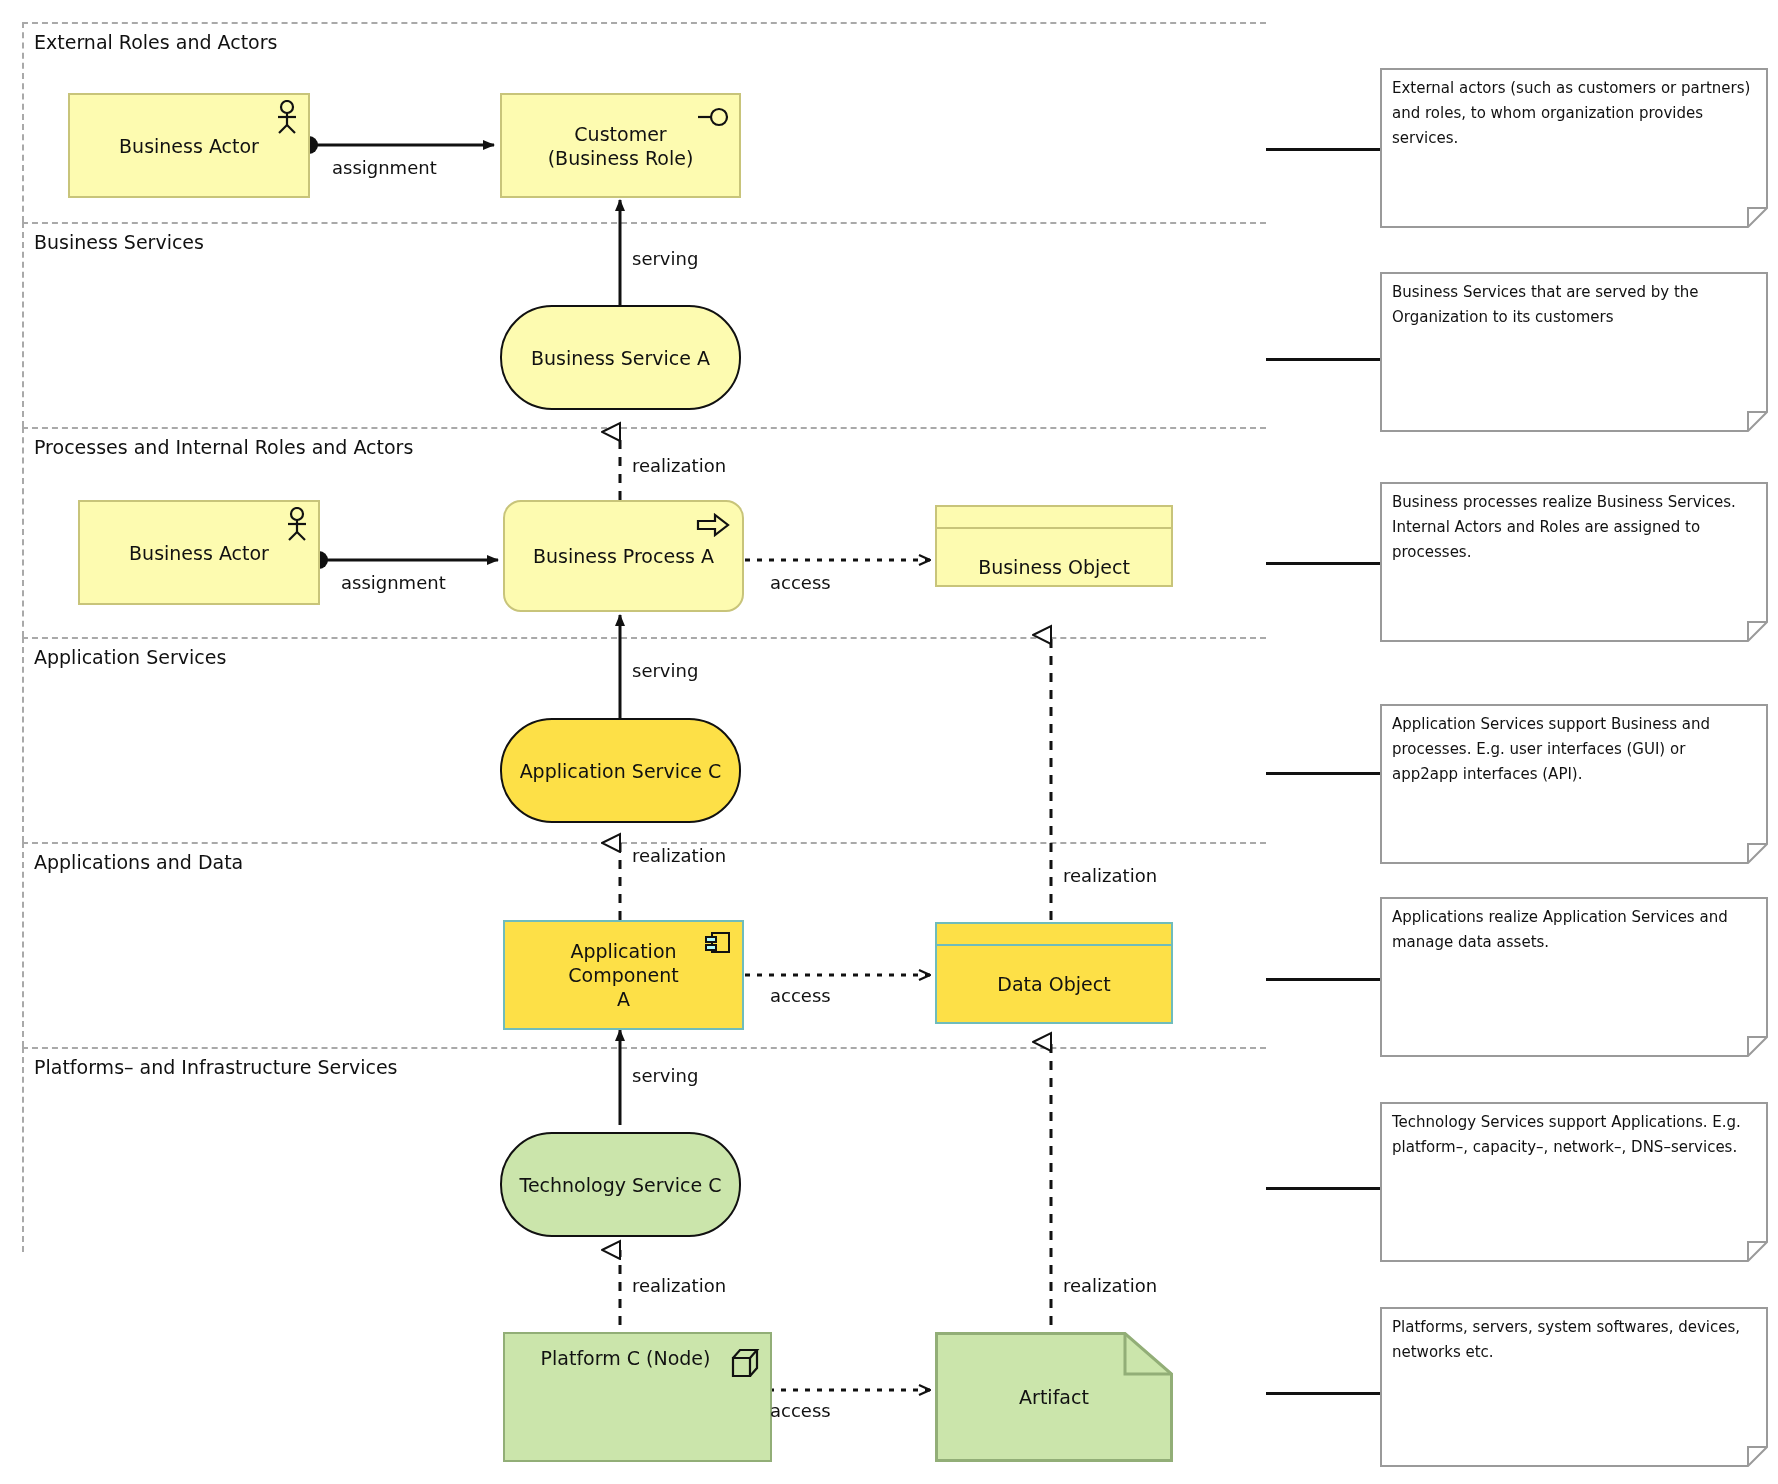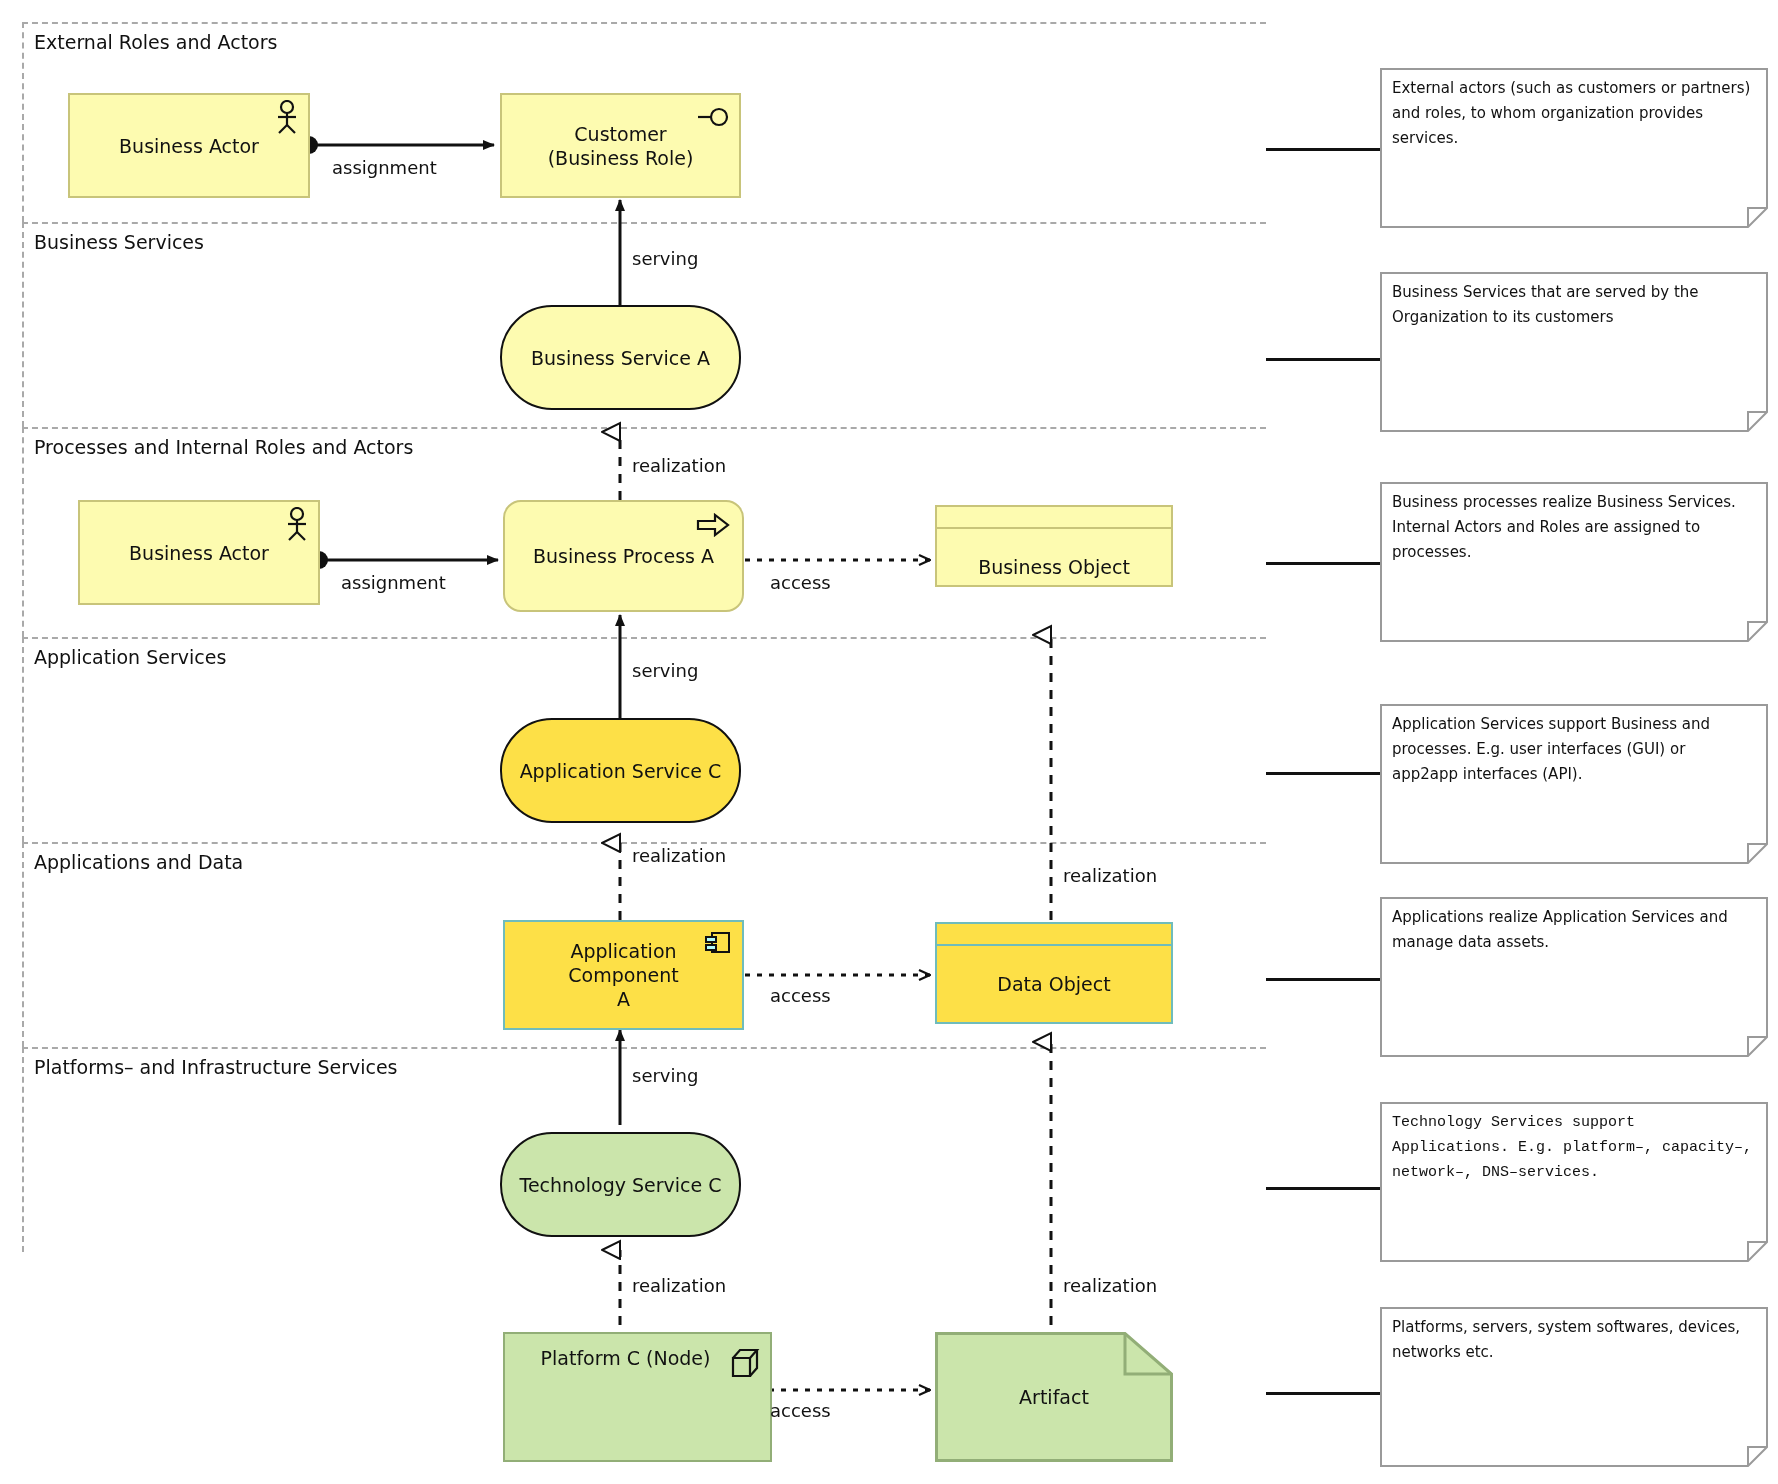--- a/index.html
+++ b/index.html
@@ -343,21 +343,21 @@
   <div class="note-line" style="left:1266px; top:978px; width:114px;"></div>
   <div class="note" style="left:1380px; top:897px; width:388px; height:160px;">
     <svg width="388" height="160" viewBox="0 0 388 160" style="position:absolute;left:0;top:0;">
       <path d="M1,1 L387,1 L387,140 L368,159 L1,159 z" fill="#ffffff" stroke="#9a9a9a" stroke-width="2"></path>
       <path d="M387,140 L368,140 L368,159" fill="none" stroke="#9a9a9a" stroke-width="2"></path>
     </svg>
     <div class="note-text">Applications realize Application Services and manage data assets.</div>
   </div>
 
   <div class="note-line" style="left:1266px; top:1187px; width:114px;"></div>
-  <div class="note" style="left:1380px; top:1102px; width:388px; height:160px;font-family:Liberation Mono, monospace;">
+  <div class="note" style="left:1380px; top:1102px; width:388px; height:160px;">
     <svg width="388" height="160" viewBox="0 0 388 160" style="position:absolute;left:0;top:0;">
       <path d="M1,1 L387,1 L387,140 L368,159 L1,159 z" fill="#ffffff" stroke="#9a9a9a" stroke-width="2"></path>
       <path d="M387,140 L368,140 L368,159" fill="none" stroke="#9a9a9a" stroke-width="2"></path>
     </svg>
     <div class="note-text">Technology Services support Applications. E.g. platform–, capacity–, network–, DNS–services.</div>
   </div>
 
   <div class="note-line" style="left:1266px; top:1392px; width:114px;"></div>
   <div class="note" style="left:1380px; top:1307px; width:388px; height:160px;">
     <svg width="388" height="160" viewBox="0 0 388 160" style="position:absolute;left:0;top:0;">

